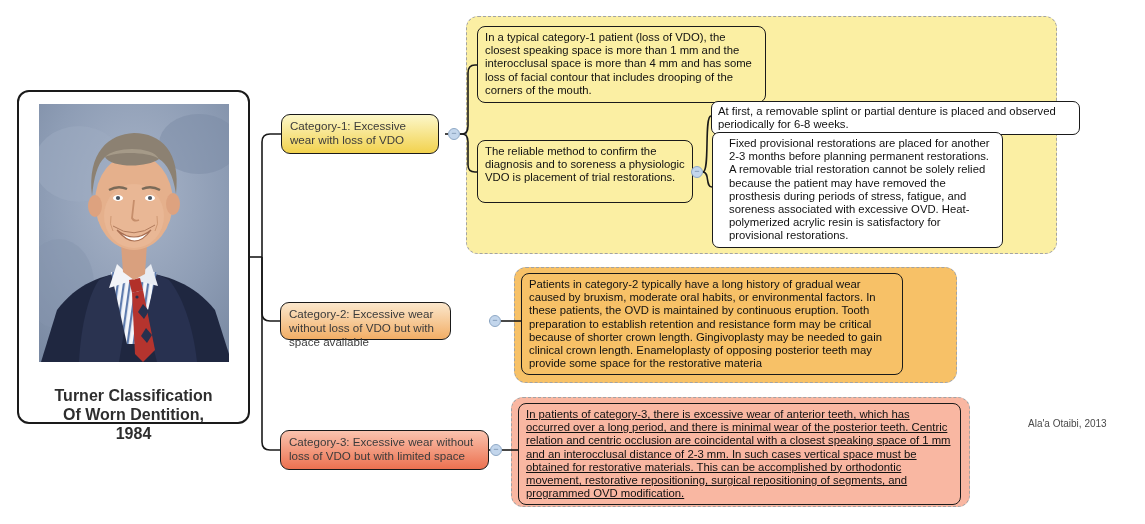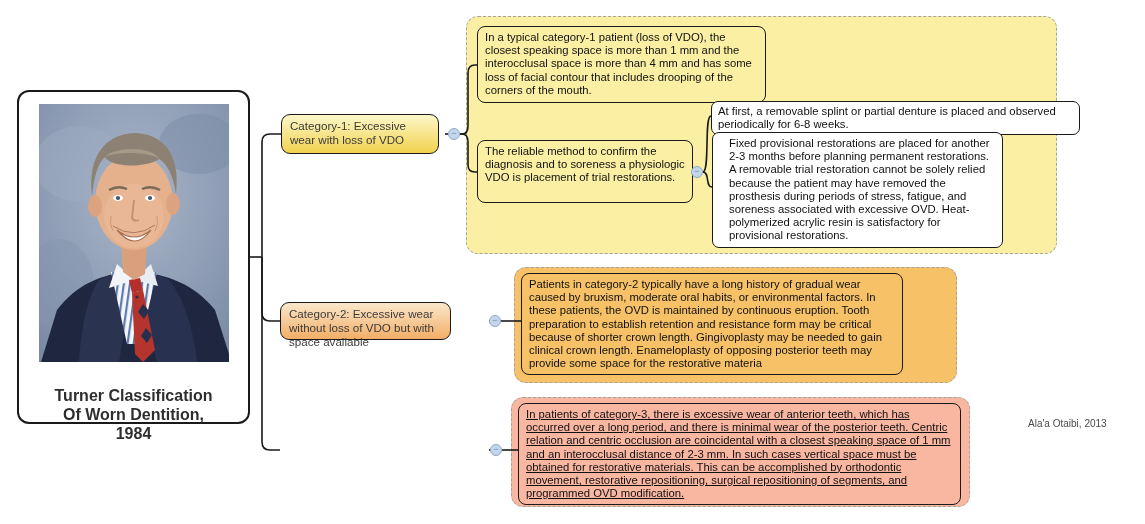--- a/index.html
+++ b/index.html
@@ -156,20 +156,23 @@
 Of Worn Dentition,
 1984</div>
   </div>
 
   <div class="catnode n1">
     <span>Category-1: Excessive wear with loss of VDO</span>
   </div>
   <div class="catnode n2">
     <span>Category-2: Excessive wear without loss of VDO but with space available</span>
   </div>
+  <div class="catnode n3">
+    <span>Category-3: Excessive wear without loss of VDO but with limited space</span>
+  </div>
 
   <div class="note yellow a">
     <span>In a typical category-1 patient (loss of VDO), the closest speaking space is more than 1 mm and the interocclusal space is more than 4 mm and has some loss of facial contour that includes drooping of the corners of the mouth.</span>
   </div>
   <div class="note yellow b">
     <span>The reliable method to confirm the diagnosis and to soreness a physiologic VDO is placement of trial restorations.</span>
   </div>
   <div class="note white c">
     <span>At first, a removable splint or partial denture is placed and observed periodically for 6-8 weeks.</span>
   </div>

